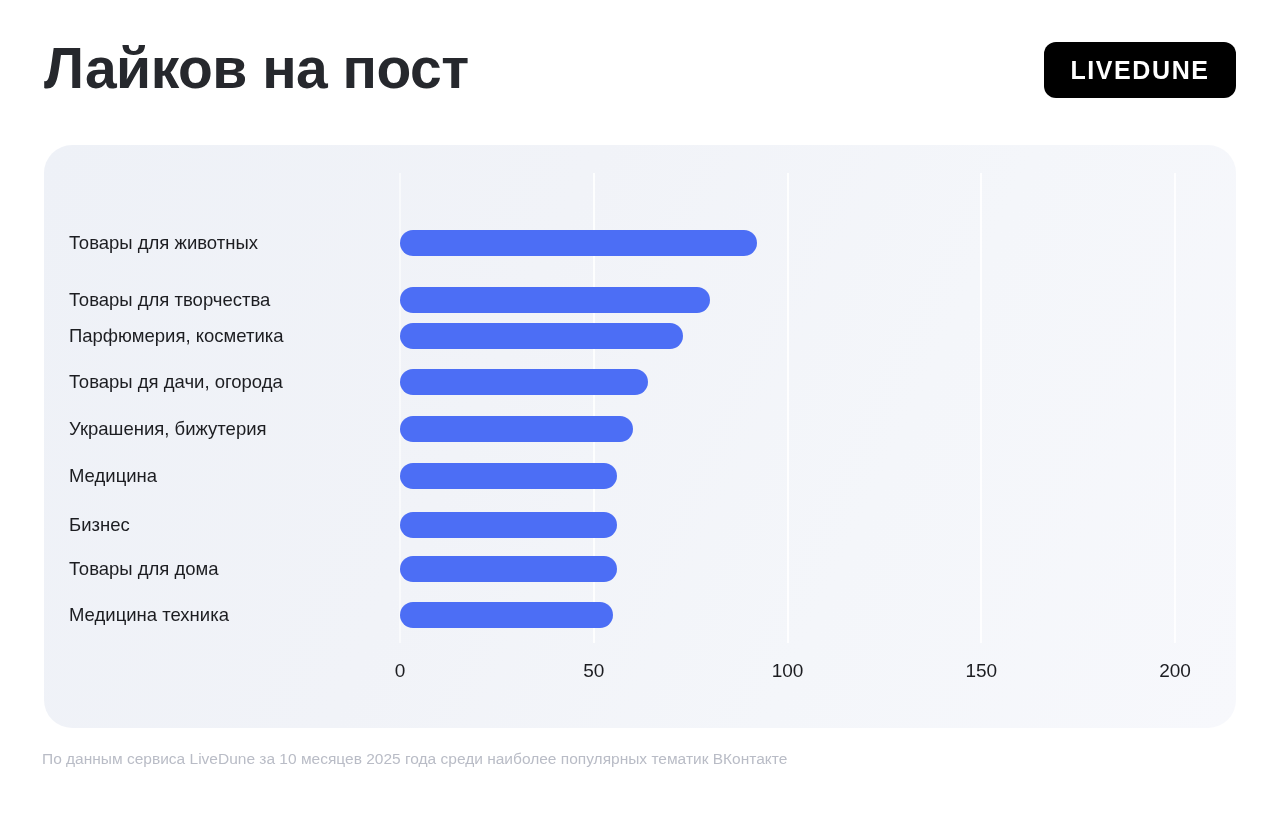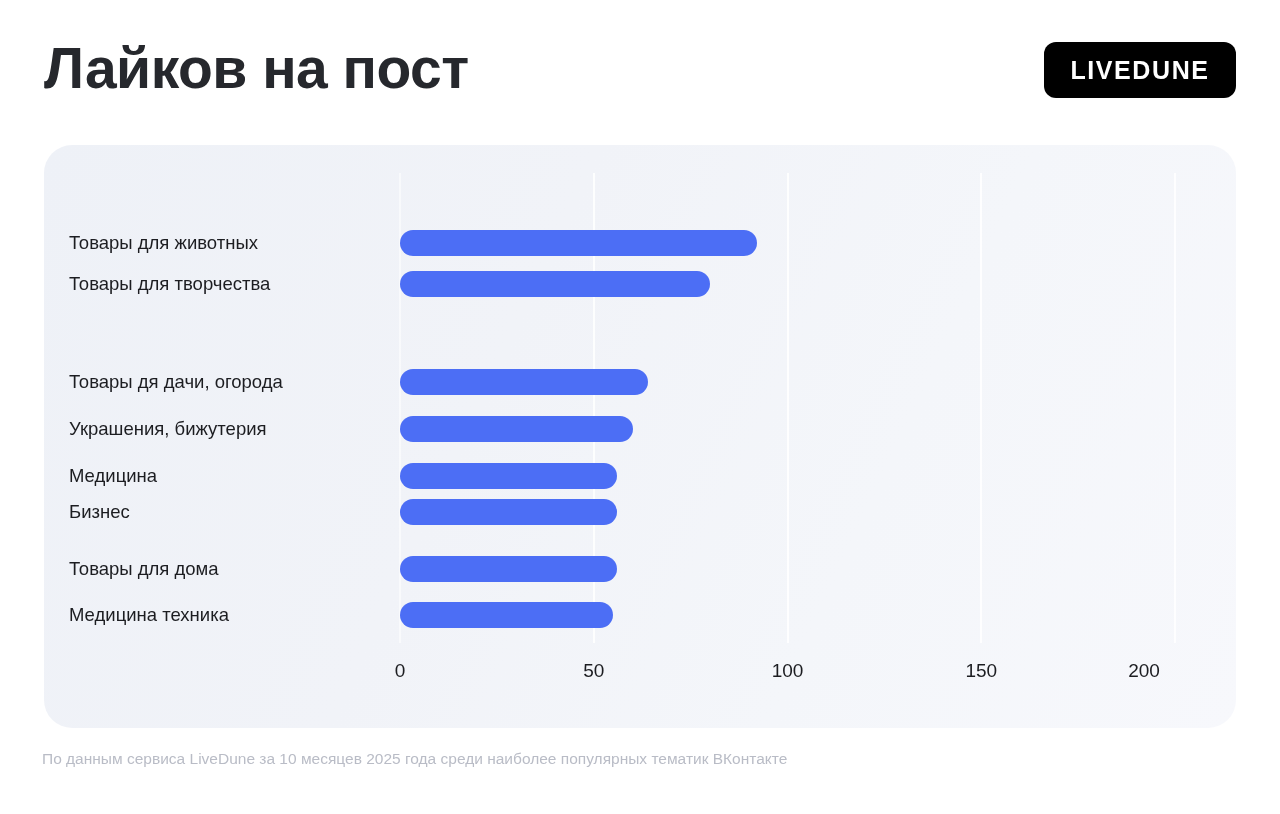--- a/index.html
+++ b/index.html
@@ -160,51 +160,55 @@
 
     <div class="gridline" style="left: 355px; background: rgba(255, 255, 255, 0.55);"></div>
         <div class="gridline" style="left: 548.75px;"></div>
         <div class="gridline" style="left: 742.5px;"></div>
         <div class="gridline" style="left: 936.25px;"></div>
         <div class="gridline" style="left: 1130px;"></div>
         <div class="row" style="top: 74.6px; height: 46px;">
           <div class="row-label">Товары для животных</div>
           <div class="row-bar" title="Товары для животных: 92" style="background: rgb(76, 110, 245); width: 356.5px;"></div>
         </div>
-        <div class="row" style="top: 116px; height: 46px;">
+        <div class="row" style="top: 132px; height: 46px;">
           <div class="row-label">Товары для творчества</div>
           <div class="row-bar" title="Товары для творчества: 80" style="background: rgb(76, 110, 245); width: 310px;"></div>
+        </div>
+        <div class="row" style="top: 167.8px; height: 46px;">
+          <div class="row-label">Парфюмерия, косметика</div>
+          <div class="row-bar" title="Парфюмерия, косметика: 73" style="background: rgb(76, 110, 245); width: 282.875px;"></div>
         </div>
         <div class="row" style="top: 214.4px; height: 46px;">
           <div class="row-label">Товары дя дачи, огорода</div>
           <div class="row-bar" title="Товары дя дачи, огорода: 64" style="background: rgb(76, 110, 245); width: 248px;"></div>
         </div>
         <div class="row" style="top: 261px; height: 46px;">
           <div class="row-label">Украшения, бижутерия</div>
           <div class="row-bar" title="Украшения, бижутерия: 60" style="background: rgb(76, 110, 245); width: 232.5px;"></div>
         </div>
         <div class="row" style="top: 307.6px; height: 46px;">
           <div class="row-label">Медицина</div>
           <div class="row-bar" title="Медицина: 56" style="background: rgb(76, 110, 245); width: 217px;"></div>
         </div>
-        <div class="row" style="top: 344px; height: 46px;">
+        <div class="row" style="top: 357px; height: 46px;">
           <div class="row-label">Бизнес</div>
           <div class="row-bar" title="Бизнес: 56" style="background: rgb(76, 110, 245); width: 217px;"></div>
         </div>
         <div class="row" style="top: 400.8px; height: 46px; padding-left: 36px;">
           <div class="row-label">Товары для дома</div>
           <div class="row-bar" title="Товары для дома: 56" style="background: rgb(76, 110, 245); width: 217px;"></div>
         </div>
         <div class="row" style="top: 447.4px; height: 46px;">
           <div class="row-label">Медицина техника</div>
           <div class="row-bar" title="Бытовая техника: 55" style="background: rgb(76, 110, 245); width: 213.125px;"></div>
         </div>
         <div class="tick" style="left: 356px;">0</div>
         <div class="tick" style="left: 549.75px;">50</div>
         <div class="tick" style="left: 743.5px;">100</div>
         <div class="tick" style="left: 937.25px;">150</div>
-        <div class="tick" style="left: 1100px;">200</div>
+        <div class="tick" style="left: 1131px;">200</div>
       </div>
   </div>
 
   <div class="footnote">По данным сервиса LiveDune за 10 месяцев 2025 года среди наиболее популярных тематик ВКонтакте</div>
 
 </div>
 
 </body></html>

